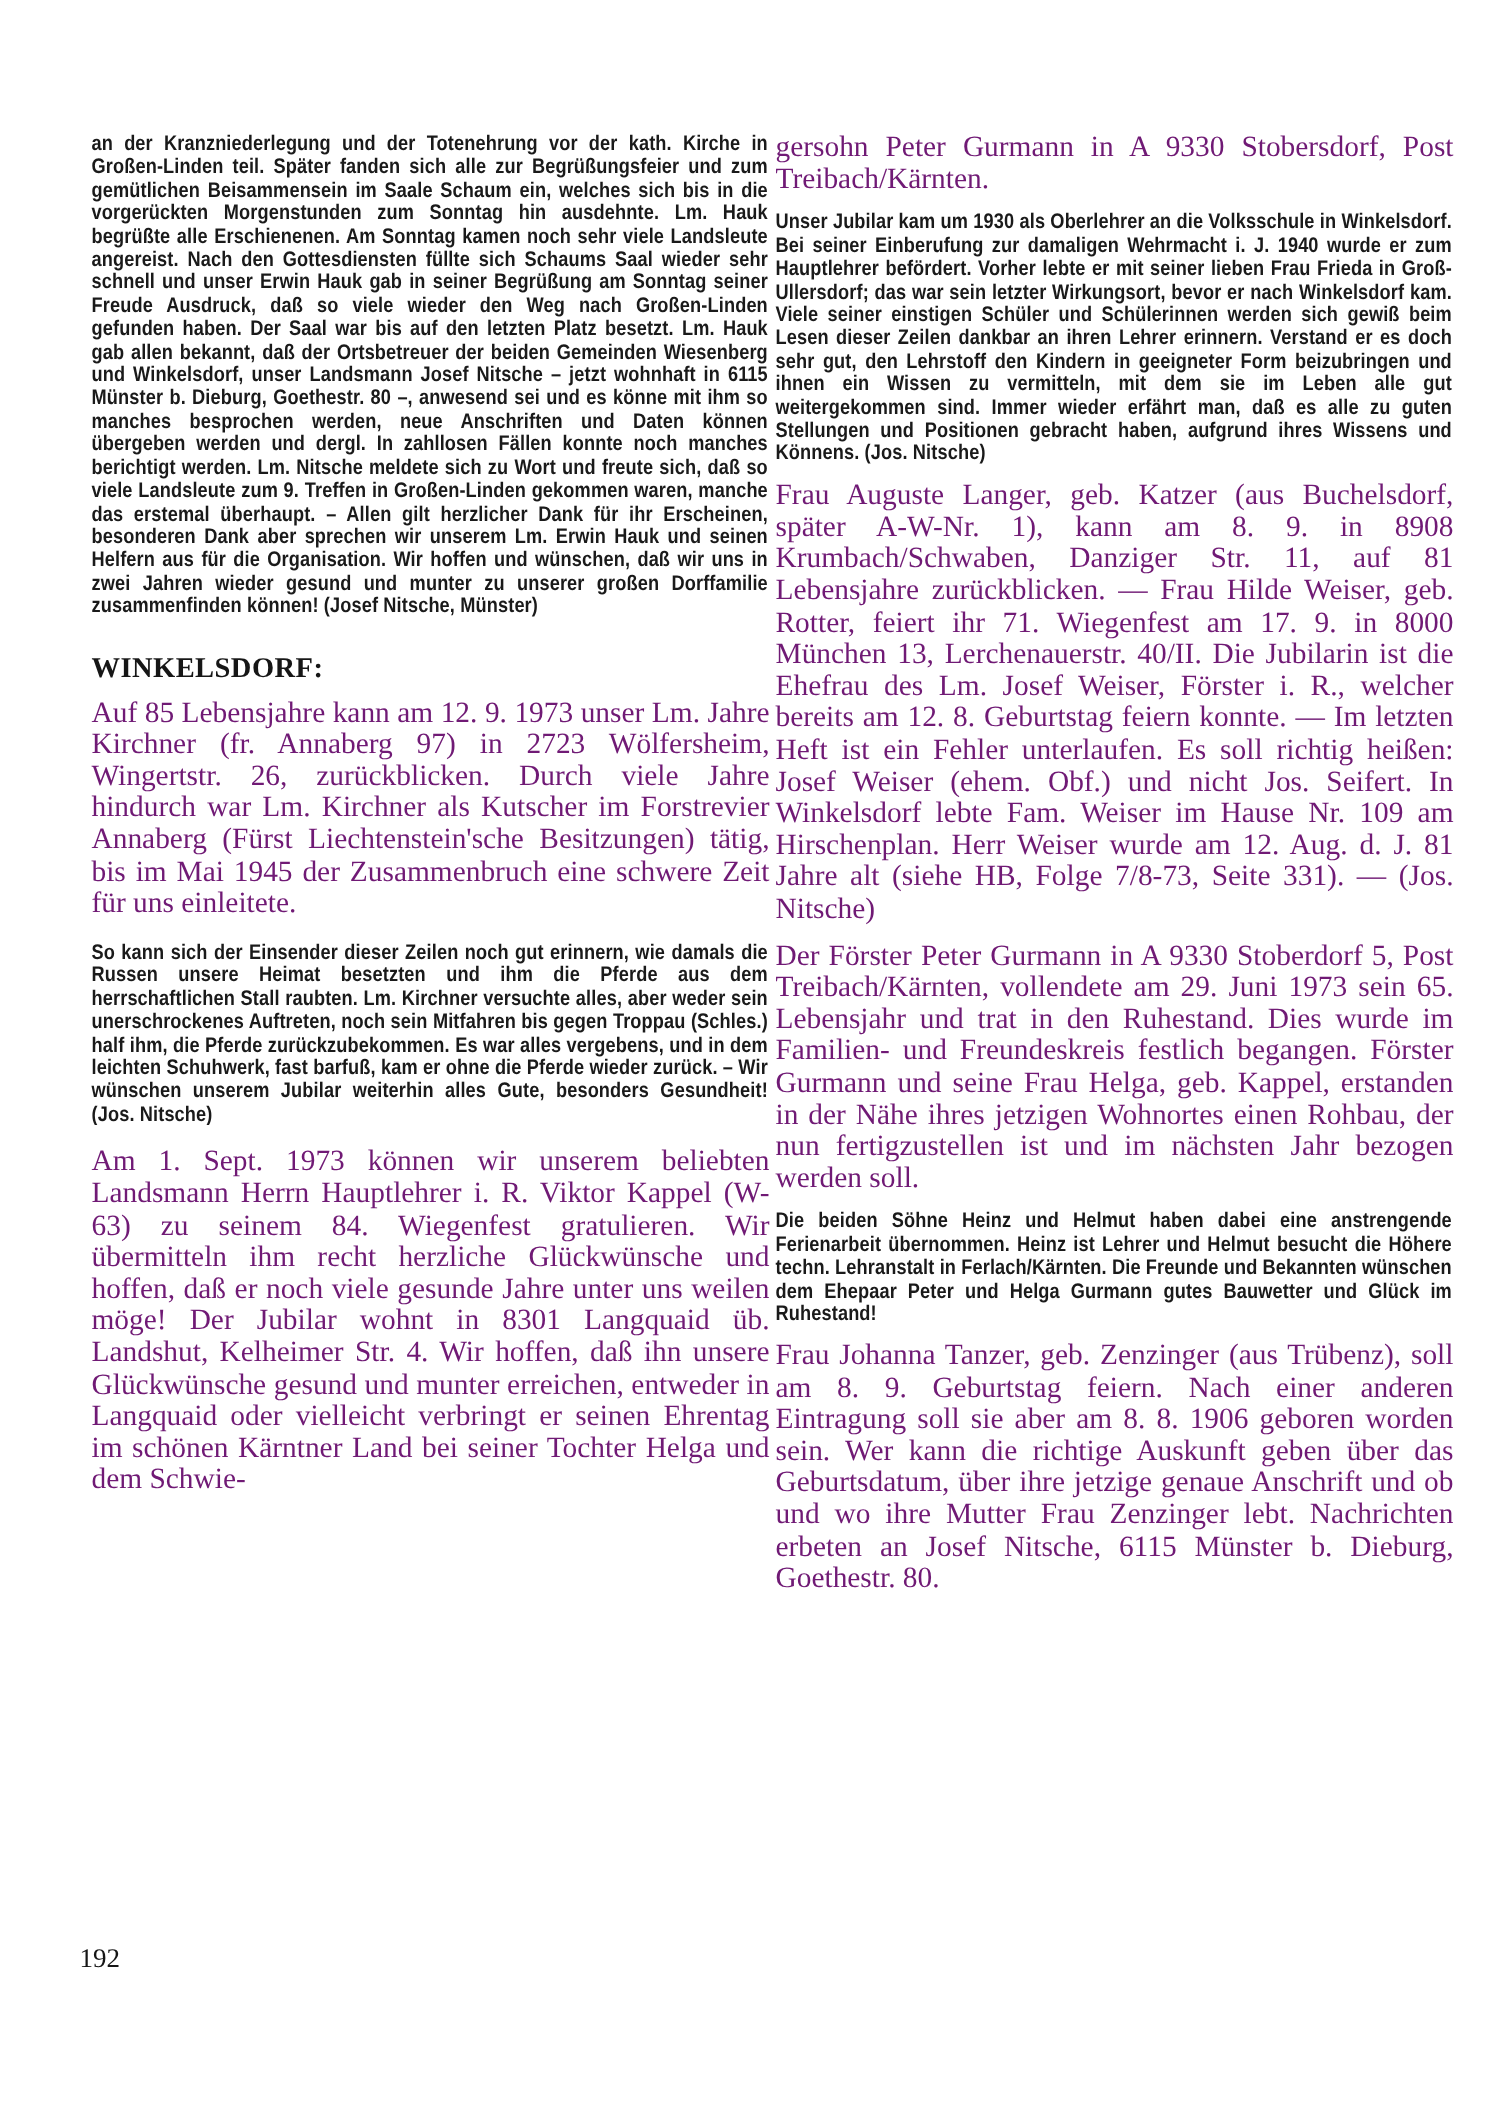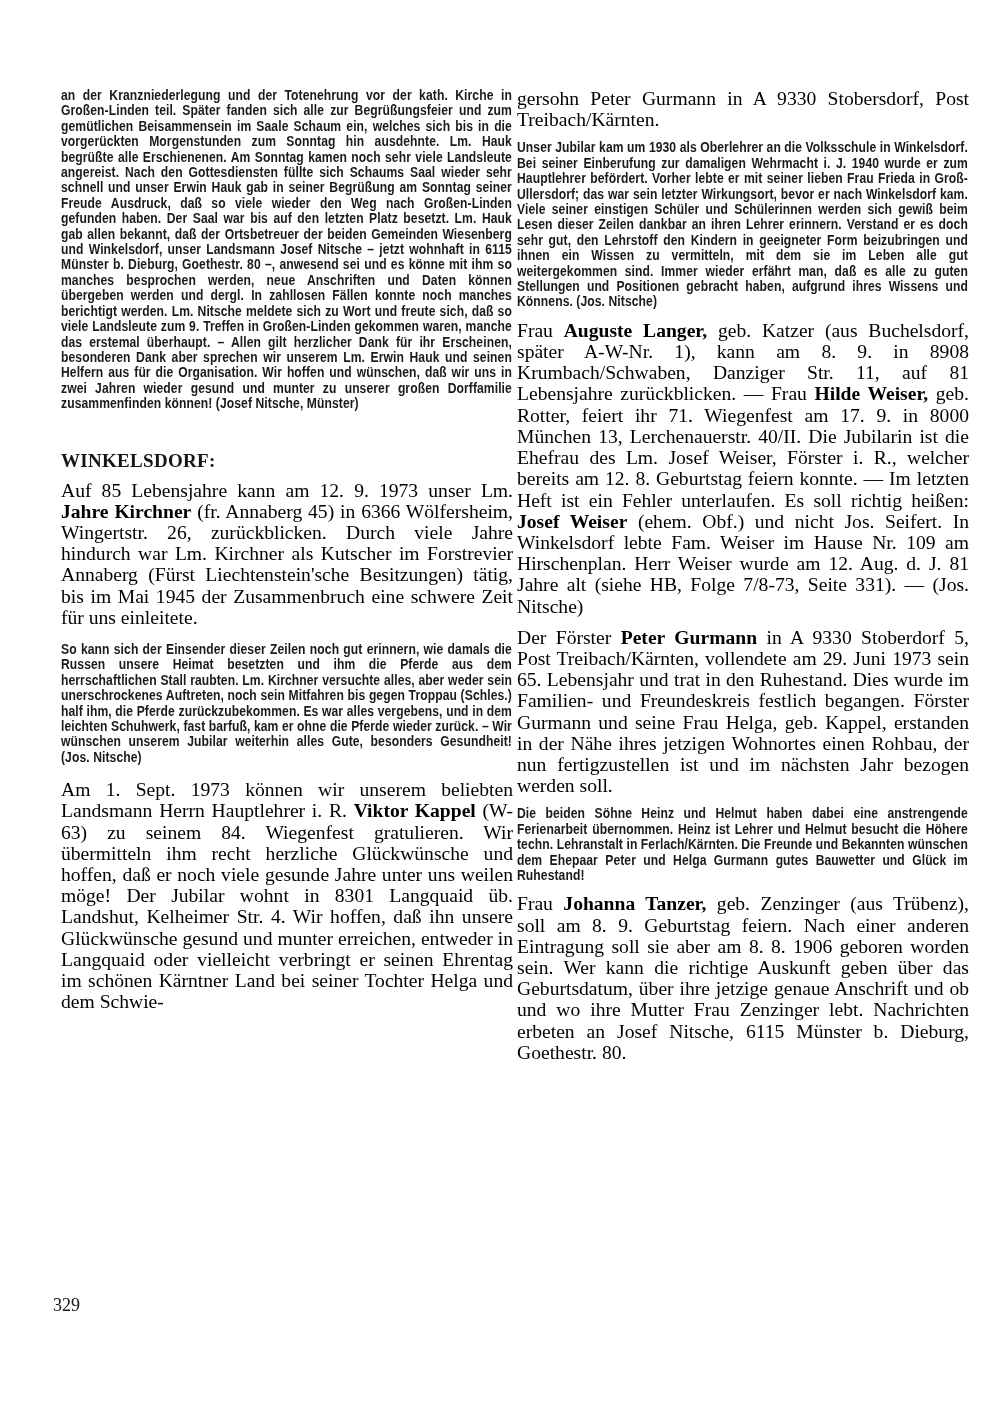--- a/index.html
+++ b/index.html
@@ -19,49 +19,49 @@
     transform-origin: left top;
     width: 116%;
     color: #1a1a1a;
   }
   .big {
     font-family: "Liberation Serif", serif;
     font-size: 19.6px;
     line-height: 21.2px;
     text-align: justify;
     margin: 0;
-    color: #000000;
+    color: #701a75;
   }
-  .big b { font-weight: bold; }
+  .big b { font-weight: normal; }
   .heading {
     font-family: "Liberation Serif", serif;
     font-weight: bold;
     font-size: 19px;
-    margin: 38px 0 8px 0;
+    margin: 23px 0 8px 0;
     letter-spacing: 0.3px;
   }
   .page-number {
     position: absolute;
     left: 53px;
     top: 1295px;
     font-family: "Liberation Serif", serif;
     font-size: 18px;
   }
   .gap-s { height: 10px; }
   .gap-m { height: 14px; }
 </style>
 </head>
 <body>
 
 <div class="col col-left">
   <p class="small">an der Kranzniederlegung und der Totenehrung vor der kath. Kirche in Großen-Linden teil. Später fanden sich alle zur Begrüßungsfeier und zum gemütlichen Beisammensein im Saale Schaum ein, welches sich bis in die vorgerückten Morgenstunden zum Sonntag hin ausdehnte. Lm. Hauk begrüßte alle Erschienenen. Am Sonntag kamen noch sehr viele Landsleute angereist. Nach den Gottesdiensten füllte sich Schaums Saal wieder sehr schnell und unser Erwin Hauk gab in seiner Begrüßung am Sonntag seiner Freude Ausdruck, daß so viele wieder den Weg nach Großen-Linden gefunden haben. Der Saal war bis auf den letzten Platz besetzt. Lm. Hauk gab allen bekannt, daß der Ortsbetreuer der beiden Gemeinden Wiesenberg und Winkelsdorf, unser Landsmann Josef Nitsche – jetzt wohnhaft in 6115 Münster b. Dieburg, Goethestr. 80 –, anwesend sei und es könne mit ihm so manches besprochen werden, neue Anschriften und Daten können übergeben werden und dergl. In zahllosen Fällen konnte noch manches berichtigt werden. Lm. Nitsche meldete sich zu Wort und freute sich, daß so viele Landsleute zum 9. Treffen in Großen-Linden gekommen waren, manche das erstemal überhaupt. – Allen gilt herzlicher Dank für ihr Erscheinen, besonderen Dank aber sprechen wir unserem Lm. Erwin Hauk und seinen Helfern aus für die Organisation. Wir hoffen und wünschen, daß wir uns in zwei Jahren wieder gesund und munter zu unserer großen Dorffamilie zusammenfinden können! (Josef Nitsche, Münster)</p>
 
   <div class="heading">WINKELSDORF:</div>
 
-  <p class="big"><span>Auf 85 Lebensjahre kann am 12. 9. 1973 unser Lm. </span><b>Jahre Kirchner</b><span> (fr. Annaberg 45) in 6366 Wölfersheim, Wingertstr. 26, zurückblicken. Durch viele Jahre hindurch war Lm. Kirchner als Kutscher im Forstrevier Annaberg (Fürst Liechtenstein'sche Besitzungen) tätig, bis im Mai 1945 der Zusammenbruch eine schwere Zeit für uns einleitete.</span></p>
+  <p class="big"><span>Auf 85 Lebensjahre kann am 12. 9. 1973 unser Lm. </span><b>Jahre Kirchner</b><span> (fr. Annaberg 97) in 2723 Wölfersheim, Wingertstr. 26, zurückblicken. Durch viele Jahre hindurch war Lm. Kirchner als Kutscher im Forstrevier Annaberg (Fürst Liechtenstein'sche Besitzungen) tätig, bis im Mai 1945 der Zusammenbruch eine schwere Zeit für uns einleitete.</span></p>
 
   <div class="gap-m"></div>
   <p class="small">So kann sich der Einsender dieser Zeilen noch gut erinnern, wie damals die Russen unsere Heimat besetzten und ihm die Pferde aus dem herrschaftlichen Stall raubten. Lm. Kirchner versuchte alles, aber weder sein unerschrockenes Auftreten, noch sein Mitfahren bis gegen Troppau (Schles.) half ihm, die Pferde zurückzubekommen. Es war alles vergebens, und in dem leichten Schuhwerk, fast barfuß, kam er ohne die Pferde wieder zurück. – Wir wünschen unserem Jubilar weiterhin alles Gute, besonders Gesundheit! (Jos. Nitsche)</p>
 
   <div class="gap-m"></div>
   <p class="big"><span>Am 1. Sept. 1973 können wir unserem beliebten Landsmann Herrn Hauptlehrer i. R. </span><b>Viktor Kappel</b><span> (W-63) zu seinem 84. Wiegenfest gratulieren. Wir übermitteln ihm recht herzliche Glückwünsche und hoffen, daß er noch viele gesunde Jahre unter uns weilen möge! Der Jubilar wohnt in 8301 Langquaid üb. Landshut, Kelheimer Str. 4. Wir hoffen, daß ihn unsere Glückwünsche gesund und munter erreichen, entweder in Langquaid oder vielleicht verbringt er seinen Ehrentag im schönen Kärntner Land bei seiner Tochter Helga und dem Schwie-</span></p>
 </div>
 
 <div class="col col-right">
   <p class="big">gersohn Peter Gurmann in A 9330 Stobersdorf, Post Treibach/Kärnten.</p>
@@ -75,13 +75,13 @@
   <div class="gap-s"></div>
   <p class="big"><span>Der Förster </span><b>Peter Gurmann</b><span> in A 9330 Stoberdorf 5, Post Treibach/Kärnten, vollendete am 29. Juni 1973 sein 65. Lebensjahr und trat in den Ruhestand. Dies wurde im Familien- und Freundeskreis festlich begangen. Förster Gurmann und seine Frau Helga, geb. Kappel, erstanden in der Nähe ihres jetzigen Wohnortes einen Rohbau, der nun fertigzustellen ist und im nächsten Jahr bezogen werden soll.</span></p>
 
   <div class="gap-s"></div>
   <p class="small">Die beiden Söhne Heinz und Helmut haben dabei eine anstrengende Ferienarbeit übernommen. Heinz ist Lehrer und Helmut besucht die Höhere techn. Lehranstalt in Ferlach/Kärnten. Die Freunde und Bekannten wünschen dem Ehepaar Peter und Helga Gurmann gutes Bauwetter und Glück im Ruhestand!</p>
 
   <div class="gap-s"></div>
   <p class="big"><span>Frau </span><b>Johanna Tanzer,</b><span> geb. Zenzinger (aus Trübenz), soll am 8. 9. Geburtstag feiern. Nach einer anderen Eintragung soll sie aber am 8. 8. 1906 geboren worden sein. Wer kann die richtige Auskunft geben über das Geburtsdatum, über ihre jetzige genaue Anschrift und ob und wo ihre Mutter Frau Zenzinger lebt. Nachrichten erbeten an Josef Nitsche, 6115 Münster b. Dieburg, Goethestr. 80.</span></p>
 </div>
 
-<div class="page-number">329</div>
+<div class="page-number">192</div>
 
 </body></html>

